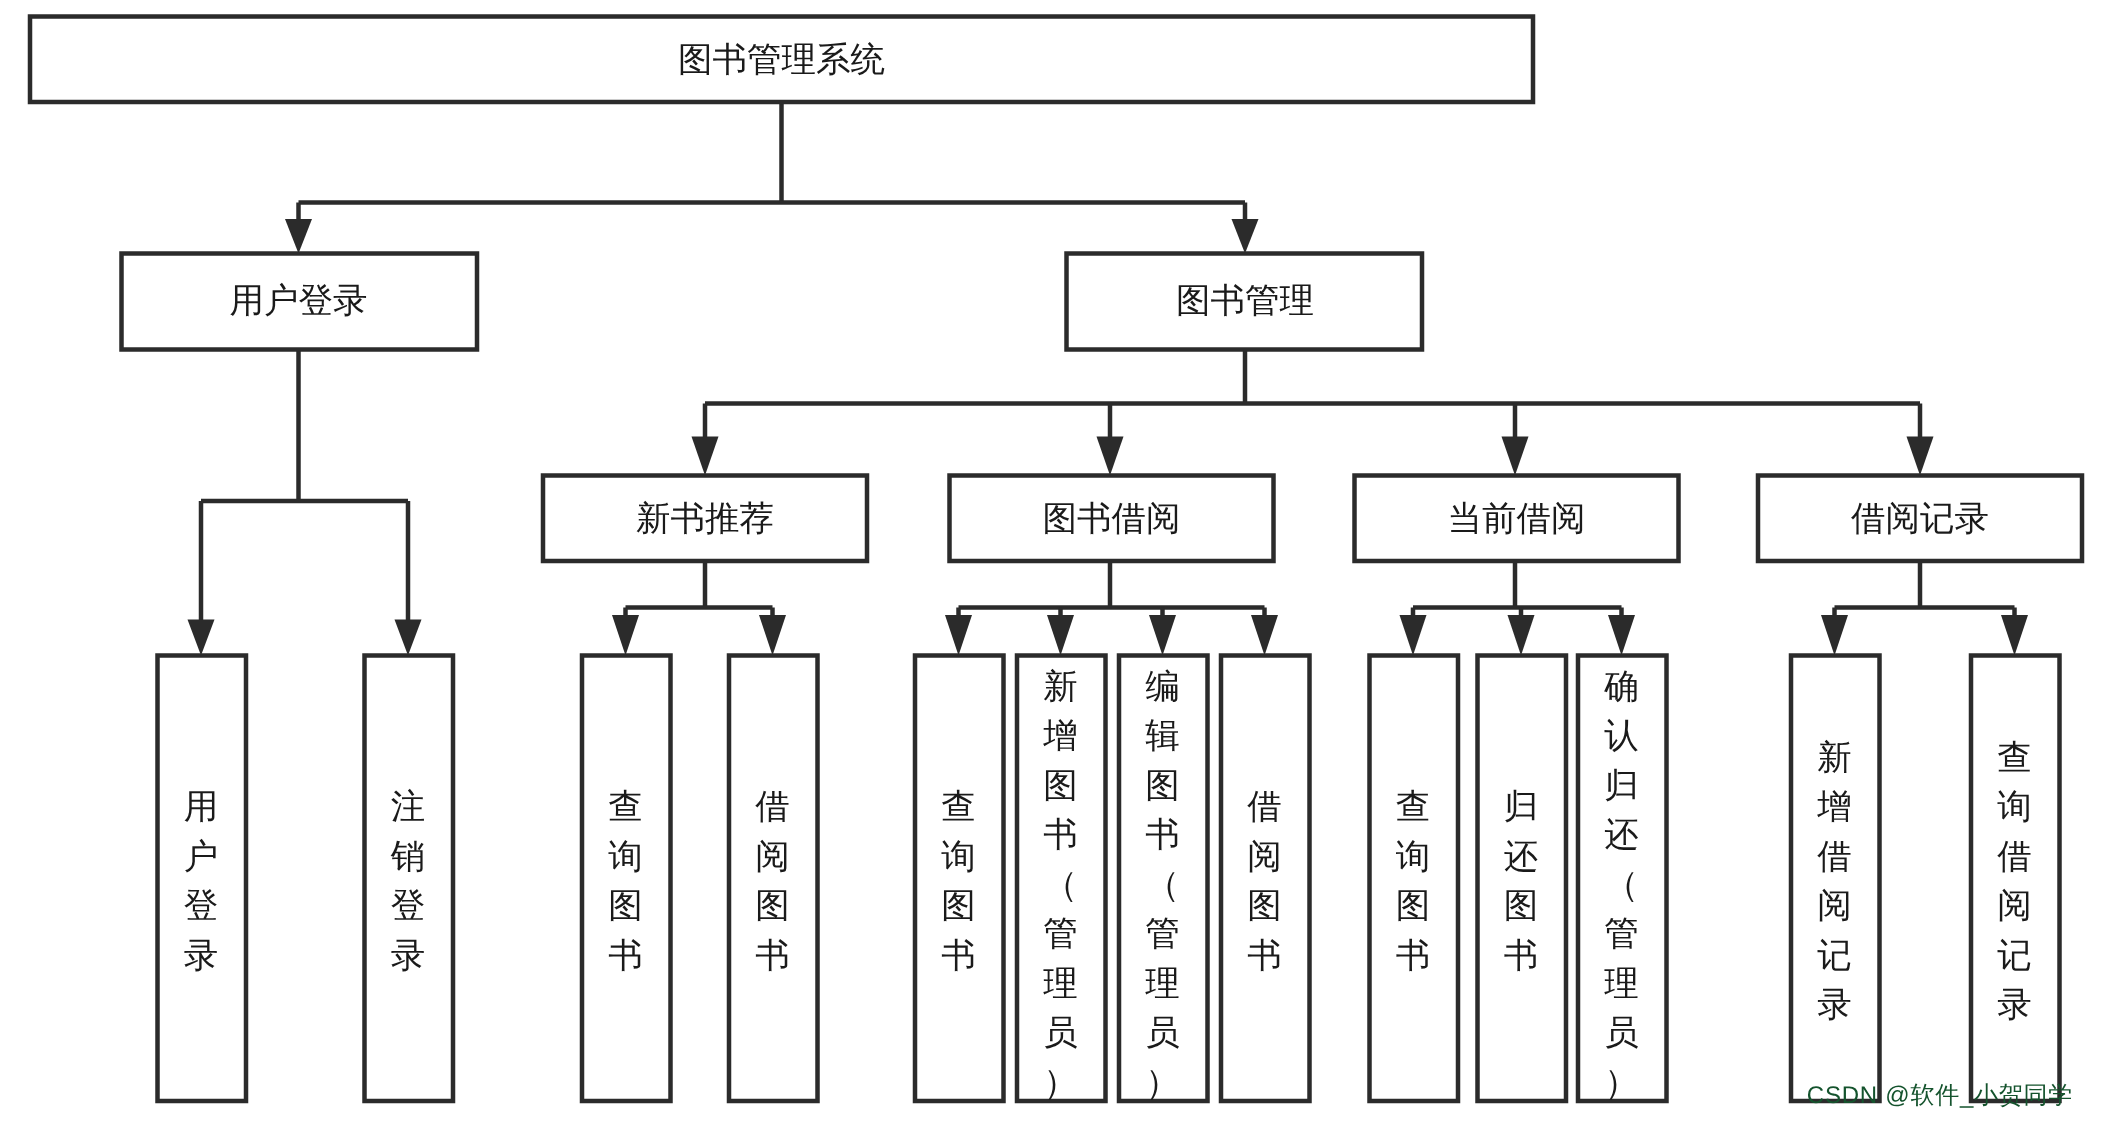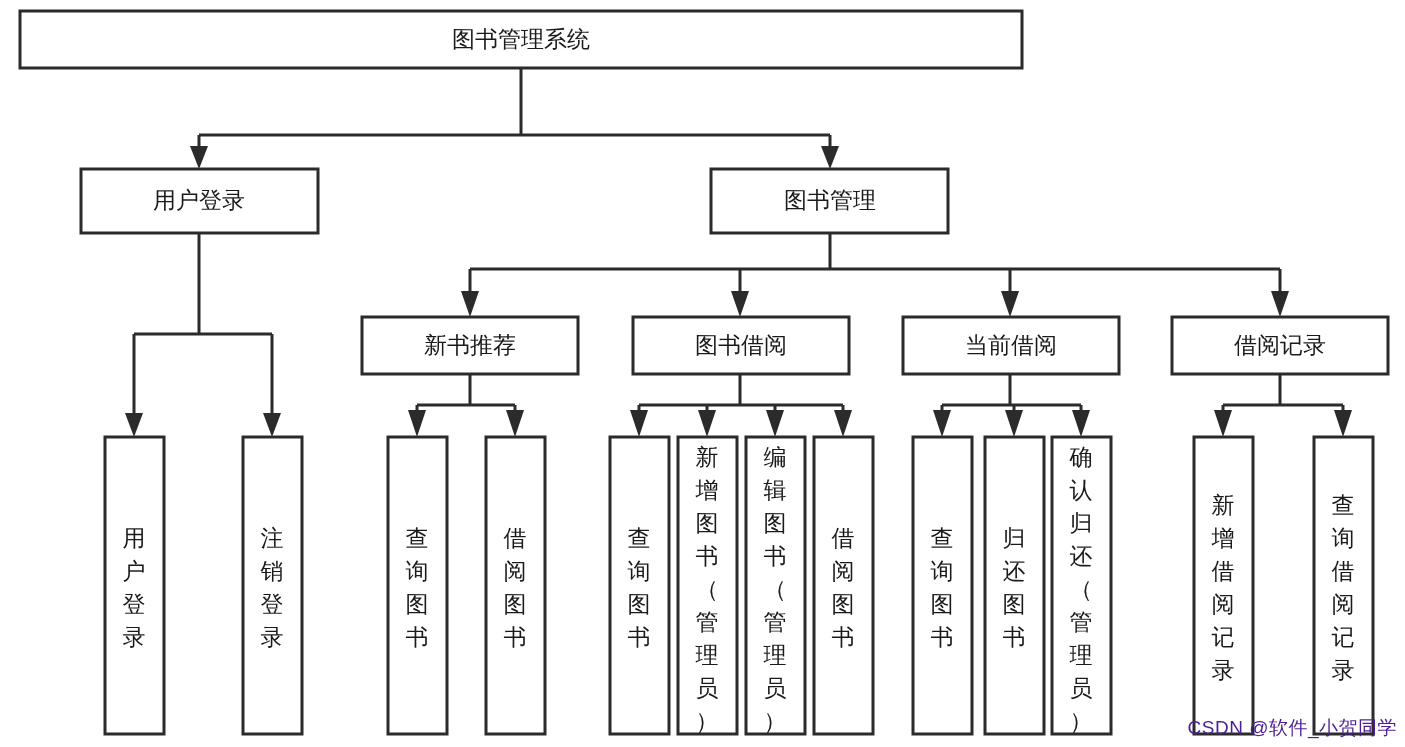--- a/index.html
+++ b/index.html
@@ -49,25 +49,25 @@
     dominant-baseline: middle;
   }
   .node-label-v {
     font-family: "Liberation Sans", "DejaVu Sans", sans-serif;
     font-size: 23px;
     fill: #1a1a1a;
     text-anchor: middle;
   }
   .watermark {
     position: absolute;
-    right: 8px;
+    right: 23px;
     bottom: 6px;
     font-family: "Liberation Sans", "DejaVu Sans", sans-serif;
-    font-size: 19px;
-    color: #4c1d95;
+    font-size: 16px;
+    color: #14532d;
     white-space: nowrap;
     letter-spacing: 0.5px;
   }
 </style>
 </head>
 <body>
 
 <div id="diagram-root">
 
   <svg class="diagram" viewBox="0 0 1405 747">

